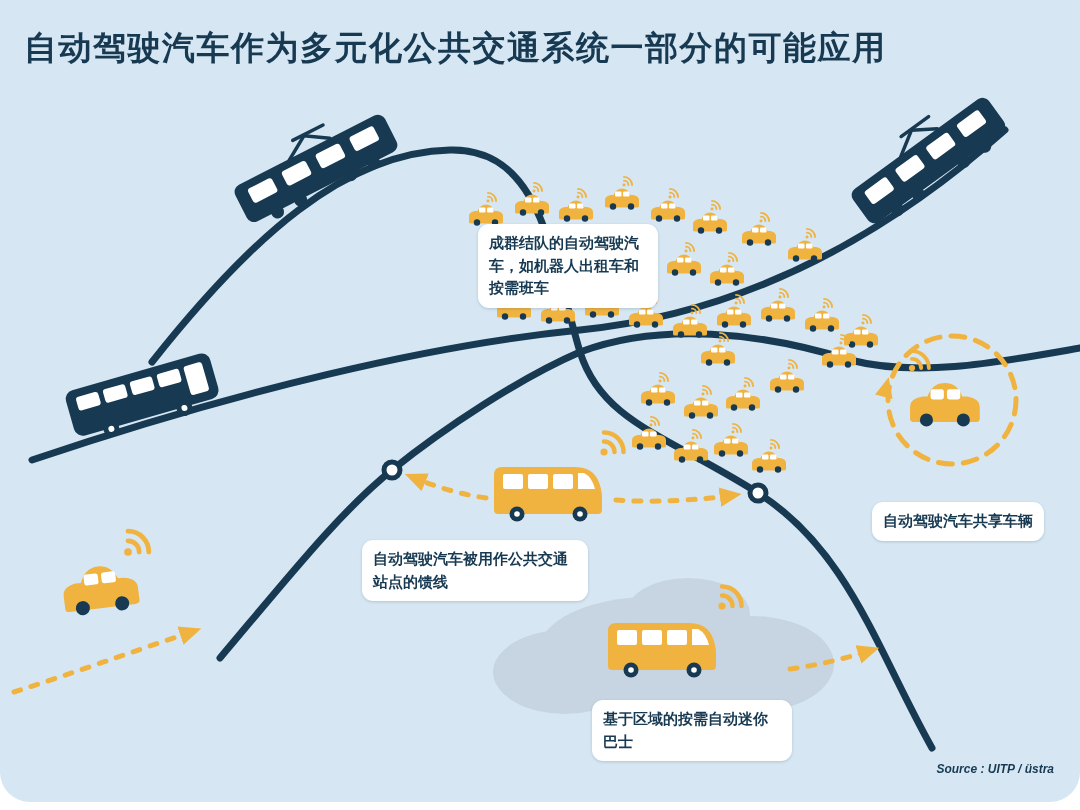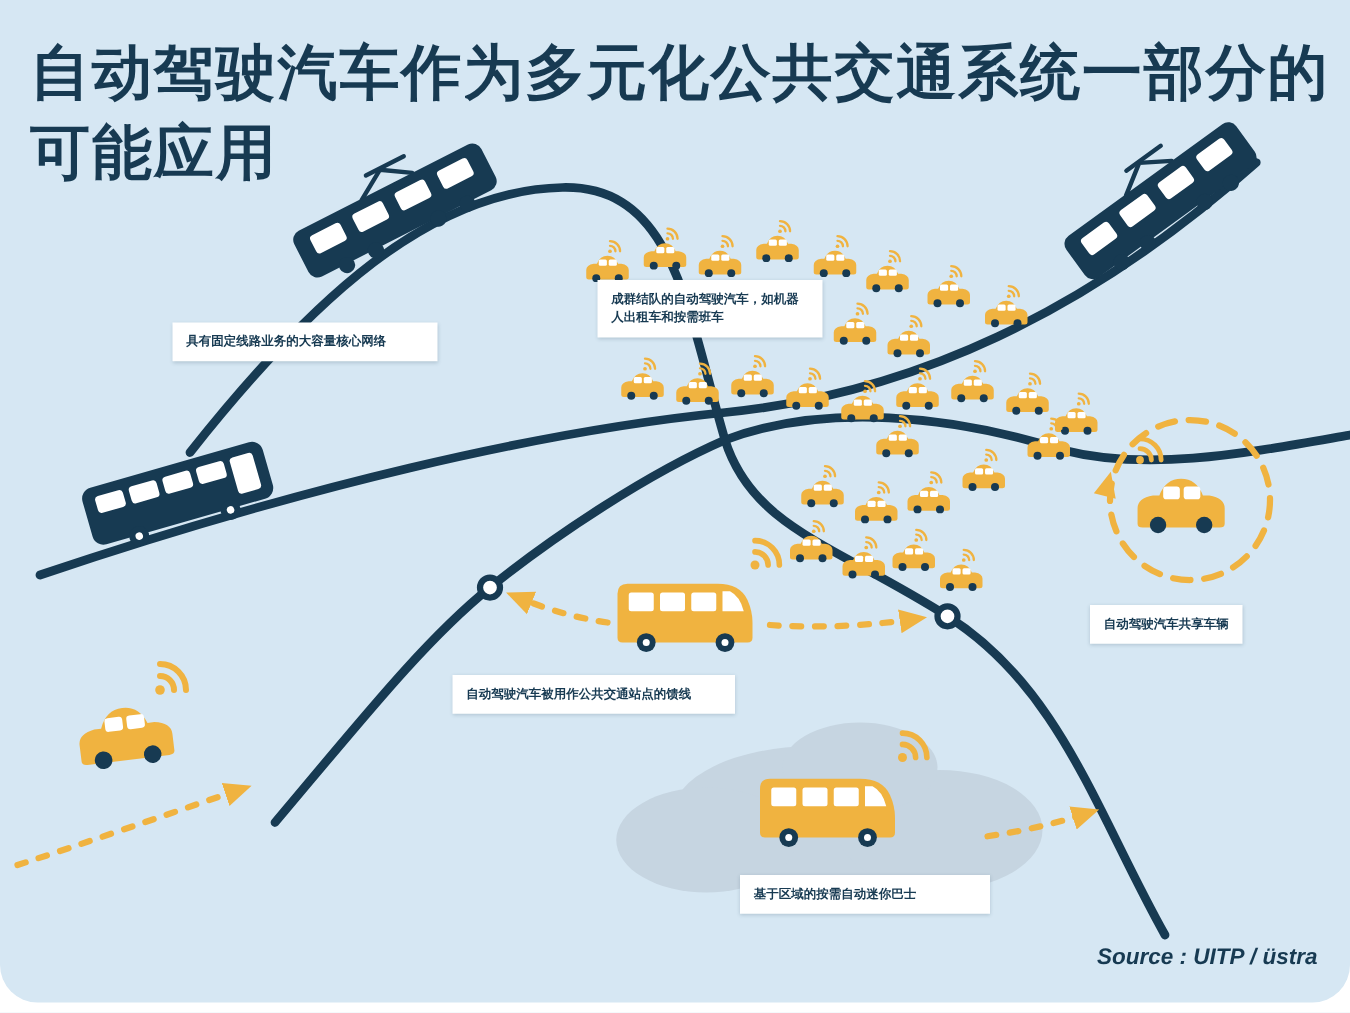--- a/index.html
+++ b/index.html
@@ -7,28 +7,28 @@
     --navy:#173a52;
     --yellow:#f0b340;
     --label-bg:#ffffff;
     --cloud:#c6d5e1;
   }
   *{margin:0;padding:0;box-sizing:border-box}
   html,body{width:1080px;height:810px;background:#fff;overflow:hidden;
     font-family:"Liberation Sans","DejaVu Sans",sans-serif}
   .stage{position:relative;width:1080px;height:802px;background:var(--bg);
     border-radius:0 0 30px 30px;overflow:hidden}
-  .title{position:absolute;left:24px;top:26px;font-size:48px;font-weight:bold;
+  .title{position:absolute;left:24px;top:26px;font-size:33px;font-weight:bold;
     color:var(--navy);letter-spacing:1.5px;z-index:5}
   .scene{position:absolute;left:0;top:0;width:1080px;height:802px}
   .callout{position:absolute;background:var(--label-bg);color:var(--navy);
-    font-size:10px;font-weight:bold;line-height:1.5;padding:8px 11px;
-    border-radius:0;box-shadow:0 1px 3px rgba(23,58,82,.2);z-index:4}
+    font-size:15px;font-weight:bold;line-height:1.5;padding:8px 11px;
+    border-radius:11px;box-shadow:0 1px 3px rgba(23,58,82,.2);z-index:4}
   .source{position:absolute;right:26px;bottom:26px;font-style:italic;font-weight:bold;
-    font-size:18px;color:var(--navy);z-index:5}
+    font-size:12px;color:var(--navy);z-index:5}
   
   .route{fill:none;stroke:var(--navy);stroke-width:7;stroke-linecap:round}
   .dash{fill:none;stroke:var(--yellow);stroke-width:5;stroke-linecap:round;stroke-dasharray:7 11}
   .share-ring{fill:none;stroke:var(--yellow);stroke-width:5;stroke-linecap:round;stroke-dasharray:14 11}
   .stop{fill:#fff;stroke:var(--navy);stroke-width:5}
   .fill-navy{fill:var(--navy)}
   .fill-yellow{fill:var(--yellow)}
   .fill-white{fill:#fff}
   .cloud{fill:var(--cloud)}
   .wifi-arc{fill:none;stroke:var(--yellow);stroke-width:3;stroke-linecap:round}
@@ -183,30 +183,27 @@
         <use href="#sym-car-wifi" transform="translate(683,383)"></use>
         <use href="#sym-car-wifi" transform="translate(725,375)"></use>
         <use href="#sym-car-wifi" transform="translate(769,357)"></use>
         <use href="#sym-car-wifi" transform="translate(631,414)"></use>
         <use href="#sym-car-wifi" transform="translate(673,427)"></use>
         <use href="#sym-car-wifi" transform="translate(713,421)"></use>
         <use href="#sym-car-wifi" transform="translate(751,437)"></use>
       </g>
   </svg>
 
-  <div class="callout" style="left:138px;top:258px;width:212px">
-    <span>具有固定线路业务的大容量核心网络</span>
-  </div>
   <div class="callout" style="left:478px;top:224px;width:180px">
     <span>成群结队的自动驾驶汽车，如机器人出租车和按需班车</span>
   </div>
   <div class="callout" style="left:362px;top:540px;width:226px">
     <span>自动驾驶汽车被用作公共交通站点的馈线</span>
   </div>
-  <div class="callout" style="left:872px;top:484px">
+  <div class="callout" style="left:872px;top:502px">
     <span>自动驾驶汽车共享车辆</span>
   </div>
   <div class="callout" style="left:592px;top:700px;width:200px">
     <span>基于区域的按需自动迷你巴士</span>
   </div>
 
   <div class="source">Source : UITP / üstra</div>
 </div>
 
 </body></html>

